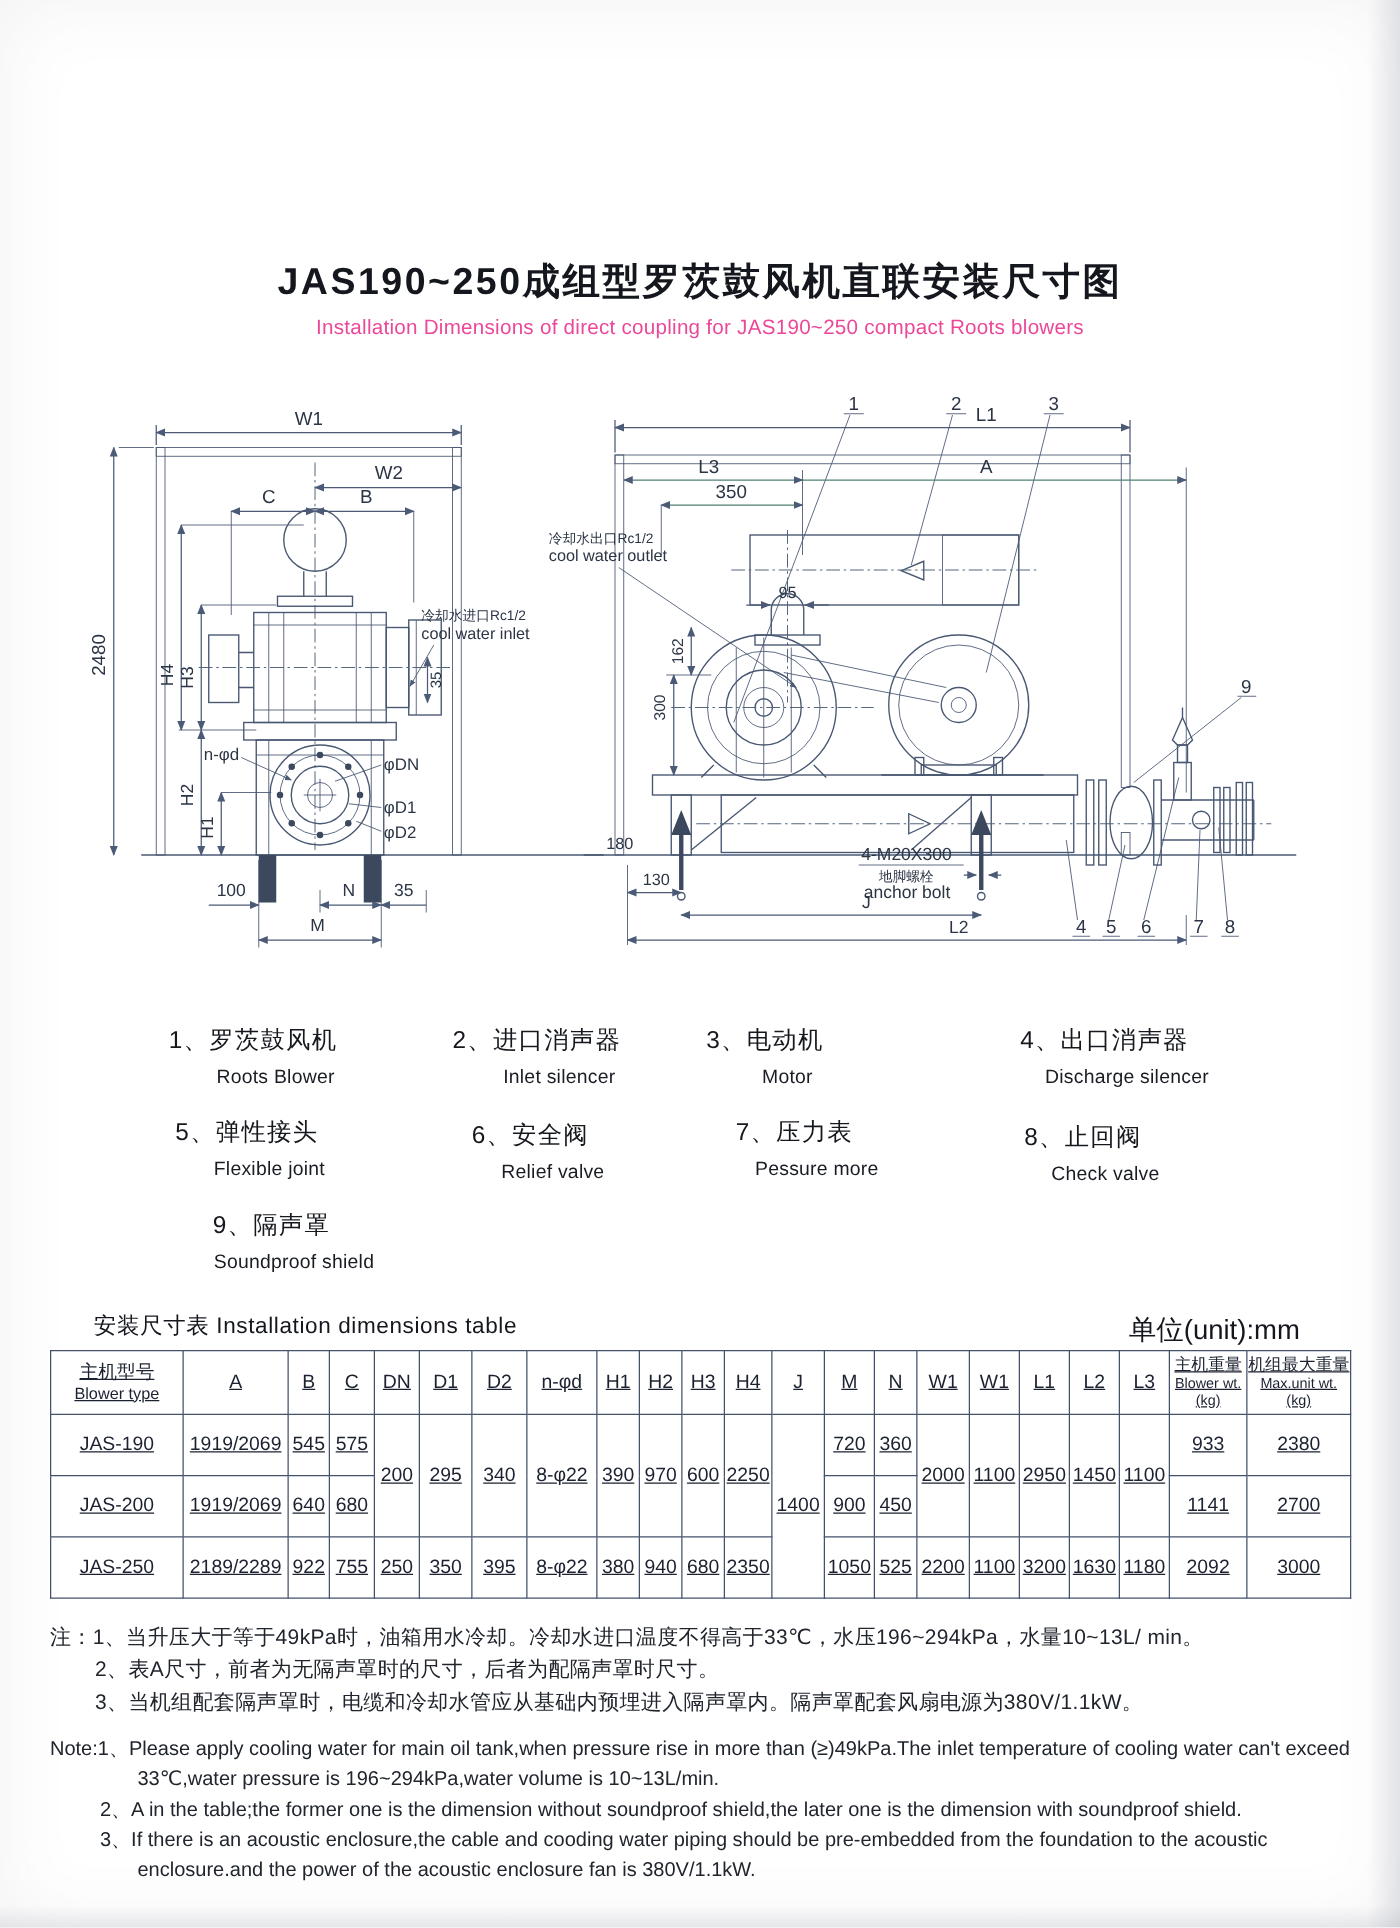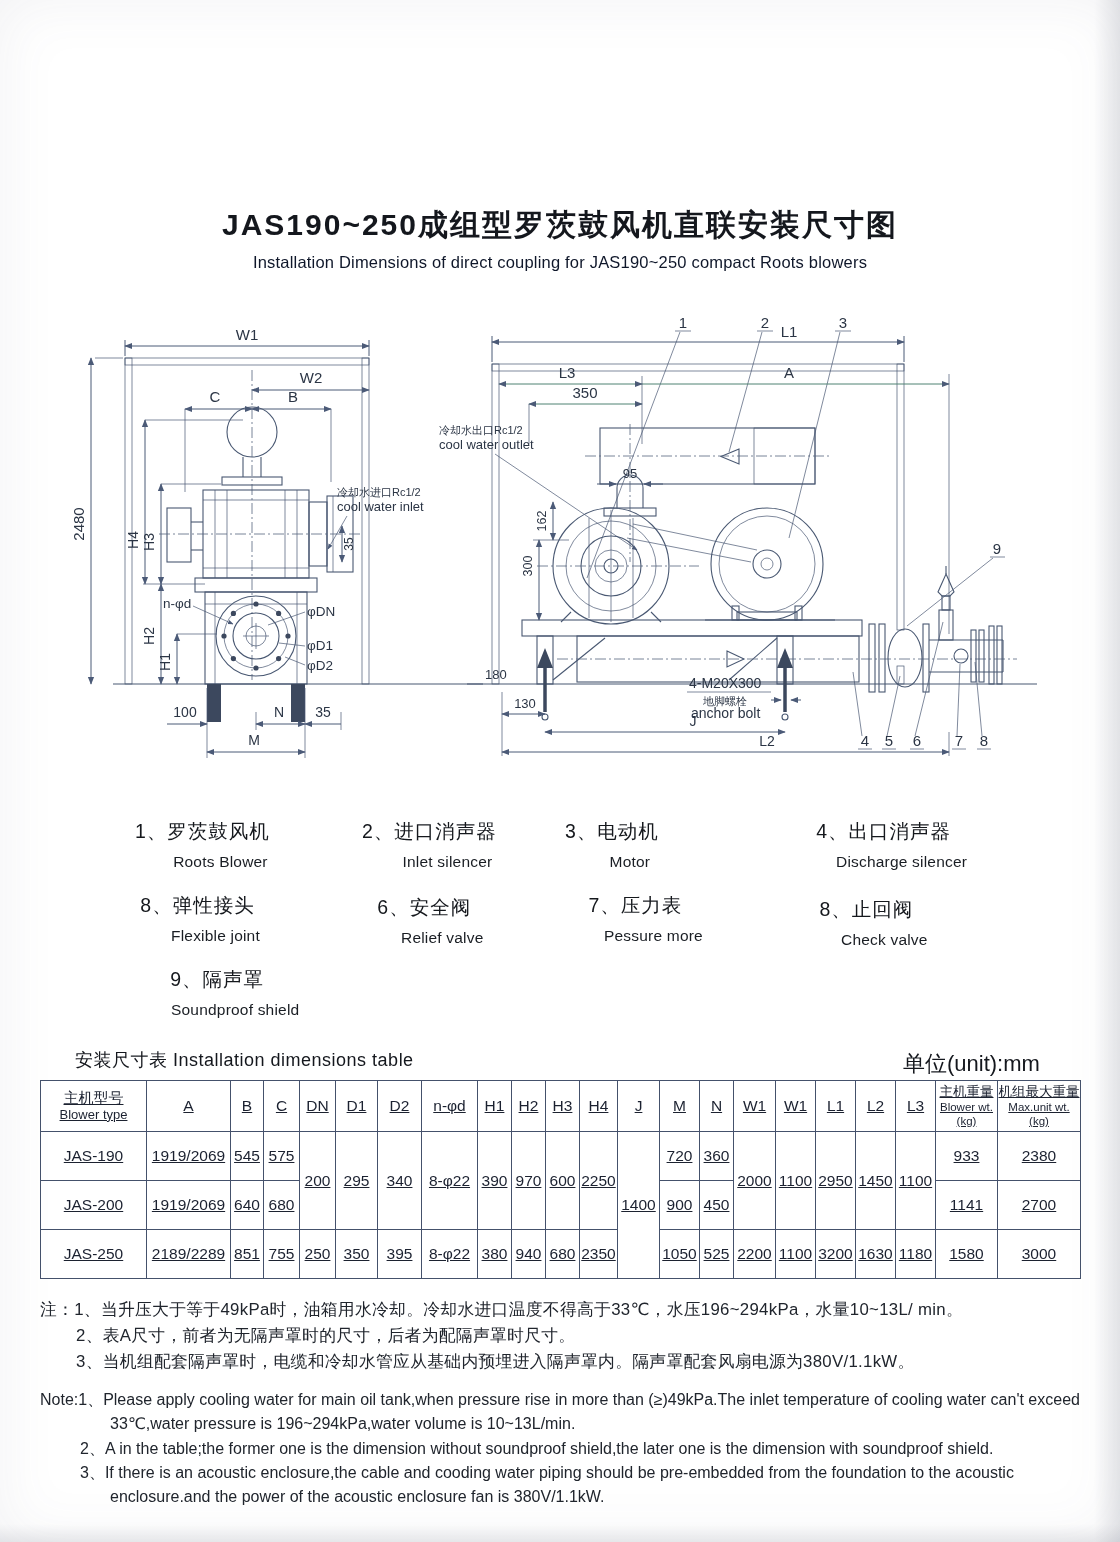--- a/index.html
+++ b/index.html
@@ -5,21 +5,21 @@
   html,body{margin:0;padding:0;background:#f2f2f0;}
   .page{position:relative;width:1120px;height:1542px;background:#ffffff;
         font-family:"Liberation Sans","DejaVu Sans",sans-serif;color:#1c2230;overflow:hidden;
         box-shadow:inset 0 0 60px rgba(90,95,110,0.08);}
   .edge-r{position:absolute;right:0;top:0;width:26px;height:100%;
           background:linear-gradient(to left,rgba(120,125,140,0.18),rgba(120,125,140,0));}
   .edge-b{position:absolute;left:0;bottom:0;width:100%;height:18px;
           background:linear-gradient(to top,rgba(120,125,140,0.15),rgba(120,125,140,0));}
   .title-block{position:absolute;top:205px;left:0;width:1120px;text-align:center;}
   .title-cn{font-size:30px;font-weight:700;letter-spacing:2px;color:#14171d;}
-  .title-en{font-size:16.5px;margin-top:7px;color:#0f172a;letter-spacing:0.2px;}
+  .title-en{font-size:16.5px;margin-top:7px;color:#ec4899;letter-spacing:0.2px;}
 
   .diagram{position:absolute;}
   svg text{fill:#2b3545;font-family:"Liberation Sans","DejaVu Sans",sans-serif;}
   .ln{stroke:#495872;stroke-width:1.1;fill:none;}
   .lnt{stroke:#495872;stroke-width:0.7;fill:none;}
   .dim{stroke:#4b5a77;stroke-width:1;fill:none;}
   .dimg{stroke:#4f8273;stroke-width:1;fill:none;}
   .cl{stroke:#55647f;stroke-width:0.8;fill:none;stroke-dasharray:11 3 2 3;}
   .dk{fill:#3c485e;stroke:none;}
 
@@ -361,21 +361,21 @@
     </div>
     <div class="legend-item" style="left:565px;top:818px;">
       <div class="lg-cn">3、电动机</div>
       <div class="lg-en">Motor</div>
     </div>
     <div class="legend-item" style="left:800px;top:818px;">
       <div class="lg-cn">4、出口消声器</div>
       <div class="lg-en">Discharge silencer</div>
     </div>
     <div class="legend-item" style="left:135px;top:892px;">
-      <div class="lg-cn">8、弹性接头</div>
+      <div class="lg-cn">5、弹性接头</div>
       <div class="lg-en">Flexible joint</div>
     </div>
     <div class="legend-item" style="left:365px;top:894px;">
       <div class="lg-cn">6、安全阀</div>
       <div class="lg-en">Relief valve</div>
     </div>
     <div class="legend-item" style="left:568px;top:892px;">
       <div class="lg-cn">7、压力表</div>
       <div class="lg-en">Pessure more</div>
     </div>
@@ -483,38 +483,38 @@
       <td>640</td>
       <td>680</td>
       <td>900</td>
       <td>450</td>
       <td>1141</td>
       <td>2700</td>
     </tr>
     <tr>
       <td>JAS-250</td>
       <td>2189/2289</td>
-      <td>851</td>
+      <td>922</td>
       <td>755</td>
       <td>250</td>
       <td>350</td>
       <td>395</td>
       <td>8-φ22</td>
       <td>380</td>
       <td>940</td>
       <td>680</td>
       <td>2350</td>
       <td>1050</td>
       <td>525</td>
       <td>2200</td>
       <td>1100</td>
       <td>3200</td>
       <td>1630</td>
       <td>1180</td>
-      <td>1580</td>
+      <td>2092</td>
       <td>3000</td>
     </tr>
   </tbody>
     </table>
 
   <div class="notes">
     <div class="note-cn">注：1、当升压大于等于49kPa时，油箱用水冷却。冷却水进口温度不得高于33℃，水压196~294kPa，水量10~13L/ min。</div>
     <div class="note-cn ind">2、表A尺寸，前者为无隔声罩时的尺寸，后者为配隔声罩时尺寸。</div>
     <div class="note-cn ind">3、当机组配套隔声罩时，电缆和冷却水管应从基础内预埋进入隔声罩内。隔声罩配套风扇电源为380V/1.1kW。</div>
     <div class="note-en first">Note:1、Please apply cooling water for main oil tank,when pressure rise in more than (≥)49kPa.The inlet temperature of cooling water can't exceed 33℃,water pressure is 196~294kPa,water volume is 10~13L/min.</div>

